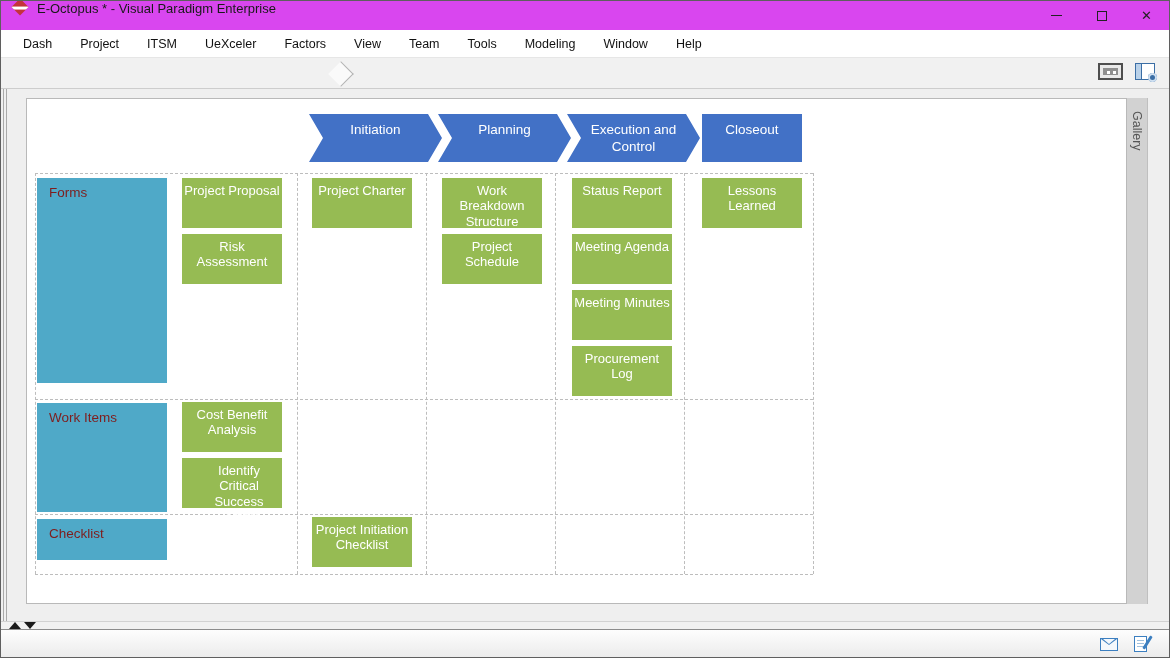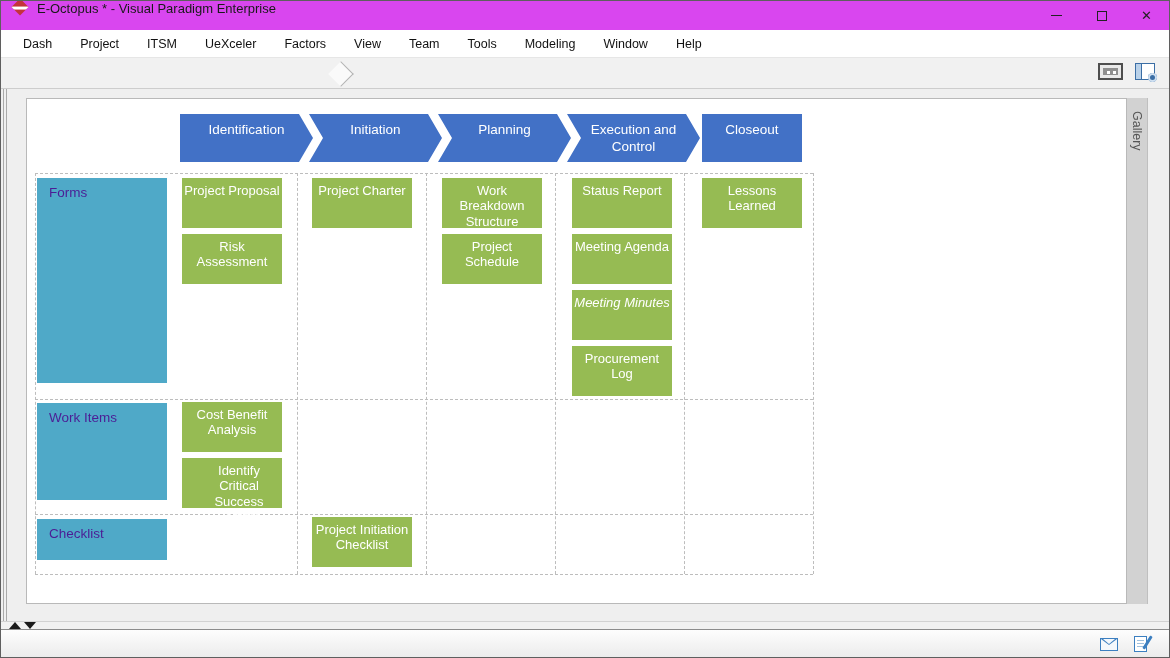--- a/index.html
+++ b/index.html
@@ -35,21 +35,21 @@
 
   
   .main { position:absolute; left:0; top:88px; right:0; height:532px; background:#efefef; }
   .left-grip { position:absolute; left:2px; top:0; bottom:0; width:4px; border-left:1px solid #a9a9a9; border-right:1px solid #a9a9a9; }
   .canvas { position:absolute; left:25px; top:9px; width:1101px; height:506px; background:#ffffff; border:1px solid #b9b9b9; }
   .gallery-strip { position:absolute; left:1126px; top:9px; width:21px; height:506px; background:#d2d2d2; border-right:1px solid #bfbfbf; display:flex; justify-content:center; }
   .gallery-label { writing-mode:vertical-rl; font-size:12.5px; color:#555; padding-top:13px; }
 
   
   .phase-arrow { position:absolute; top:15px; height:48px; color:#fff; font-size:13.5px; line-height:1.25; text-align:center; padding:8px 8px 0 8px; }
-  .row-header { position:absolute; left:10px; width:130px; color:#4c1d95; font-size:13.5px; padding:7px 0 0 12px; }
+  .row-header { position:absolute; left:10px; width:130px; color:#7f1d1d; font-size:13.5px; padding:7px 0 0 12px; }
   .m-cell { position:absolute; width:100px; height:50px; color:#fff; font-size:13px; line-height:1.18; display:flex; align-items:flex-start; justify-content:center; text-align:center; padding:5px 2px 0 2px; }
   .grid-v { position:absolute; width:0; top:74px; height:401px; border-left:1px dashed #bdbdbd; }
   .grid-h { position:absolute; height:0; left:8px; width:778px; border-top:1px dashed #bdbdbd; }
 
   
   .splitter { position:absolute; left:0; top:620px; right:0; height:9px; background:#f1f1f1; border-top:1px solid #d2d2d2; border-bottom:1px solid #8c8c8c; display:flex; align-items:center; padding-left:8px; }
   .tri-up { width:0; height:0; border-left:6px solid transparent; border-right:6px solid transparent; border-bottom:7px solid #1a1a1a; margin-right:3px; }
   .tri-down { width:0; height:0; border-left:6px solid transparent; border-right:6px solid transparent; border-top:7px solid #1a1a1a; }
 
   
@@ -110,37 +110,36 @@
         <div class="grid-v" style="left: 8px; border-left-color: rgb(189, 189, 189);"></div>
         <div class="grid-v" style="left: 270px; border-left-color: rgb(189, 189, 189);"></div>
         <div class="grid-v" style="left: 399px; border-left-color: rgb(189, 189, 189);"></div>
         <div class="grid-v" style="left: 528px; border-left-color: rgb(189, 189, 189);"></div>
         <div class="grid-v" style="left: 657px; border-left-color: rgb(189, 189, 189);"></div>
         <div class="grid-v" style="left: 786px; border-left-color: rgb(189, 189, 189);"></div>
         <div class="grid-h" style="top: 74px; border-top-color: rgb(189, 189, 189);"></div>
         <div class="grid-h" style="top: 300px; border-top-color: rgb(189, 189, 189);"></div>
         <div class="grid-h" style="top: 415px; border-top-color: rgb(189, 189, 189);"></div>
         <div class="grid-h" style="top: 475px; border-top-color: rgb(189, 189, 189);"></div>
-        <div class="phase-arrow" style="left: 153px; width: 133px; background: rgb(66, 113, 198); clip-path: polygon(0px 0px, calc(100% - 14px) 0px, 100% 50%, calc(100% - 14px) 100%, 0px 100%);">Identification</div>
         <div class="phase-arrow" style="left: 282px; width: 133px; background: rgb(66, 113, 198); clip-path: polygon(0px 0px, calc(100% - 14px) 0px, 100% 50%, calc(100% - 14px) 100%, 0px 100%, 14px 50%);">Initiation</div>
         <div class="phase-arrow" style="left: 411px; width: 133px; background: rgb(66, 113, 198); clip-path: polygon(0px 0px, calc(100% - 14px) 0px, 100% 50%, calc(100% - 14px) 100%, 0px 100%, 14px 50%);">Planning</div>
         <div class="phase-arrow" style="left: 540px; width: 133px; background: rgb(66, 113, 198); clip-path: polygon(0px 0px, calc(100% - 14px) 0px, 100% 50%, calc(100% - 14px) 100%, 0px 100%, 14px 50%);">Execution and Control</div>
         <div class="phase-arrow" style="left: 675px; width: 100px; background: rgb(66, 113, 198);">Closeout</div>
         <div class="row-header" style="top: 79px; height: 205px; background: rgb(79, 169, 200);">Forms</div>
         <div class="m-cell" style="left: 155px; top: 79px; background: rgb(150, 187, 83); color: rgb(255, 255, 255);">Project Proposal</div>
         <div class="m-cell" style="left: 155px; top: 135px; background: rgb(150, 187, 83); color: rgb(255, 255, 255);">Risk Assessment</div>
         <div class="m-cell" style="left: 285px; top: 79px; background: rgb(150, 187, 83); color: rgb(255, 255, 255);">Project Charter</div>
         <div class="m-cell" style="left: 415px; top: 79px; background: rgb(150, 187, 83); color: rgb(255, 255, 255);">Work Breakdown Structure</div>
         <div class="m-cell" style="left: 415px; top: 135px; background: rgb(150, 187, 83); color: rgb(255, 255, 255);">Project Schedule</div>
         <div class="m-cell" style="left: 545px; top: 79px; background: rgb(150, 187, 83); color: rgb(255, 255, 255);">Status Report</div>
         <div class="m-cell" style="left: 545px; top: 135px; background: rgb(150, 187, 83); color: rgb(255, 255, 255);">Meeting Agenda</div>
-        <div class="m-cell" style="left: 545px; top: 191px; background: rgb(150, 187, 83); color: rgb(255, 255, 255); font-style: italic;">Meeting Minutes</div>
+        <div class="m-cell" style="left: 545px; top: 191px; background: rgb(150, 187, 83); color: rgb(255, 255, 255);">Meeting Minutes</div>
         <div class="m-cell" style="left: 545px; top: 247px; background: rgb(150, 187, 83); color: rgb(255, 255, 255);">Procurement Log</div>
         <div class="m-cell" style="left: 675px; top: 79px; background: rgb(150, 187, 83); color: rgb(255, 255, 255);">Lessons Learned</div>
-        <div class="row-header" style="top: 304px; height: 97px; background: rgb(79, 169, 200);">Work Items</div>
+        <div class="row-header" style="top: 304px; height: 109px; background: rgb(79, 169, 200);">Work Items</div>
         <div class="m-cell" style="left: 155px; top: 303px; background: rgb(150, 187, 83); color: rgb(255, 255, 255);">Cost Benefit Analysis</div>
         <div class="m-cell" style="left: 155px; top: 359px; background: rgb(150, 187, 83); color: rgb(255, 255, 255); padding-left: 16px;">Identify Critical Success Factors</div>
         <div class="row-header" style="top: 420px; height: 41px; background: rgb(79, 169, 200);">Checklist</div>
         <div class="m-cell" style="left: 285px; top: 418px; background: rgb(150, 187, 83); color: rgb(255, 255, 255);">Project Initiation Checklist</div>
       </div>
     <div class="gallery-strip">
       <div class="gallery-label">Gallery</div>
     </div>
   </div>
 

